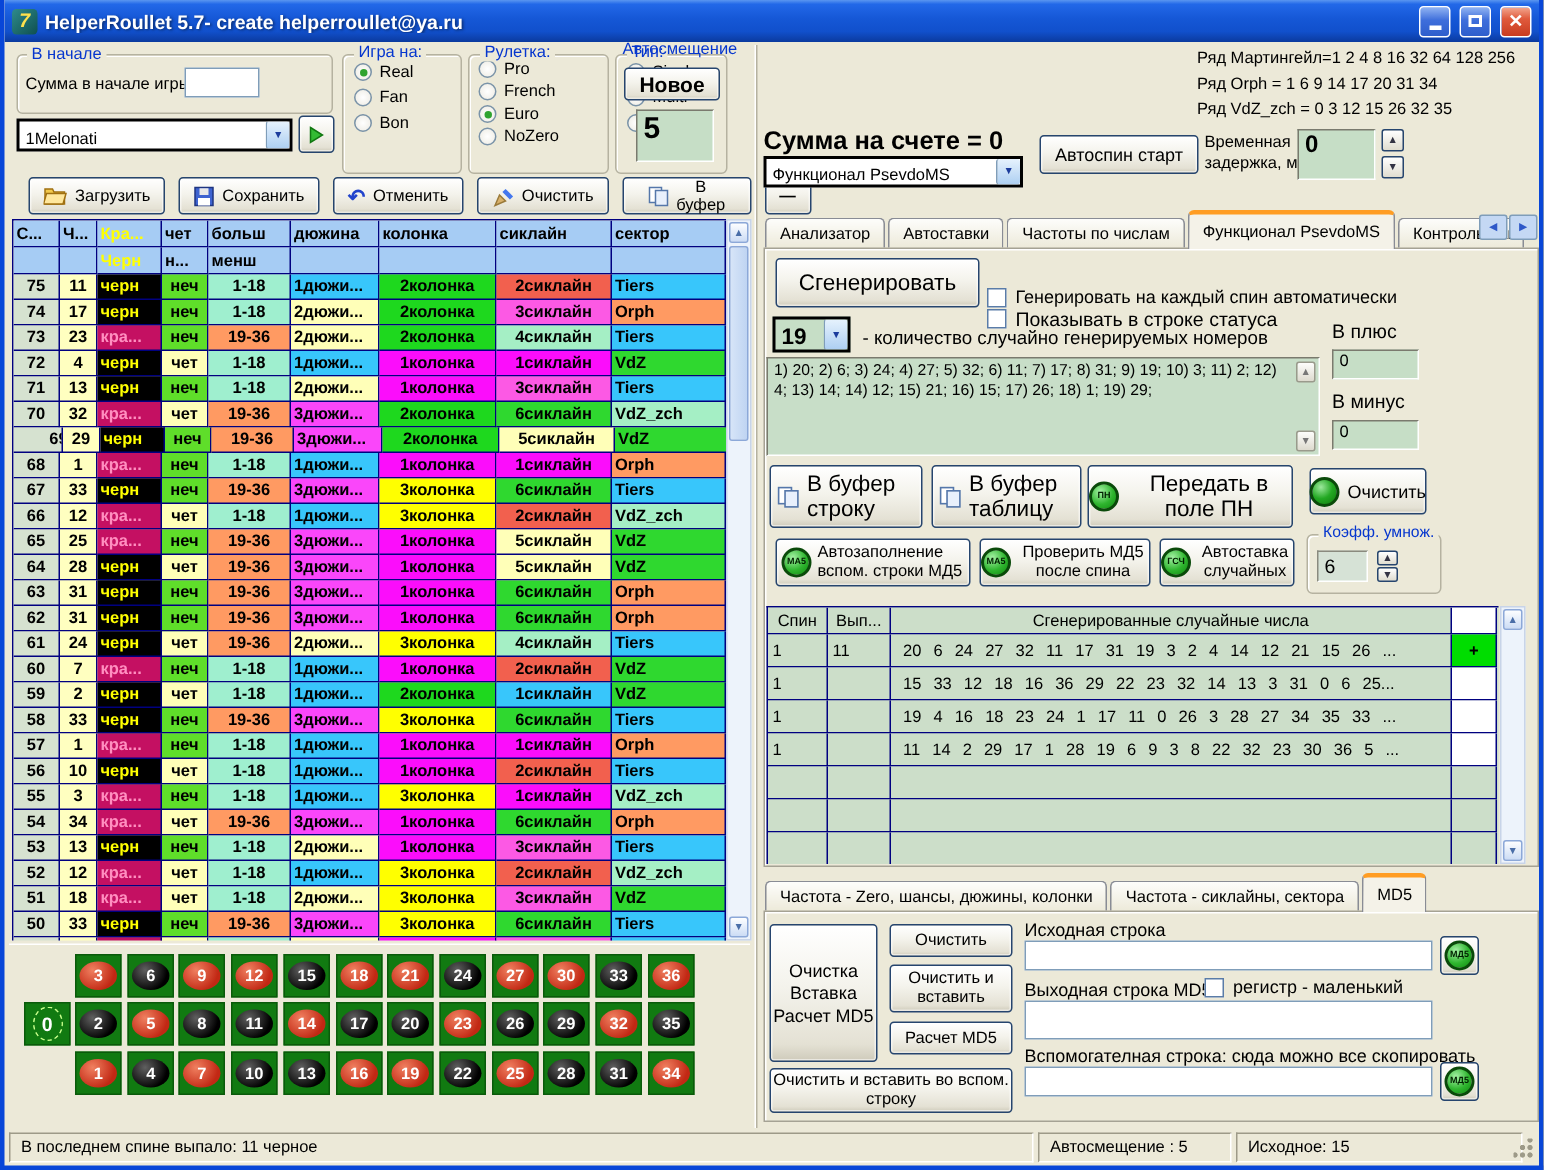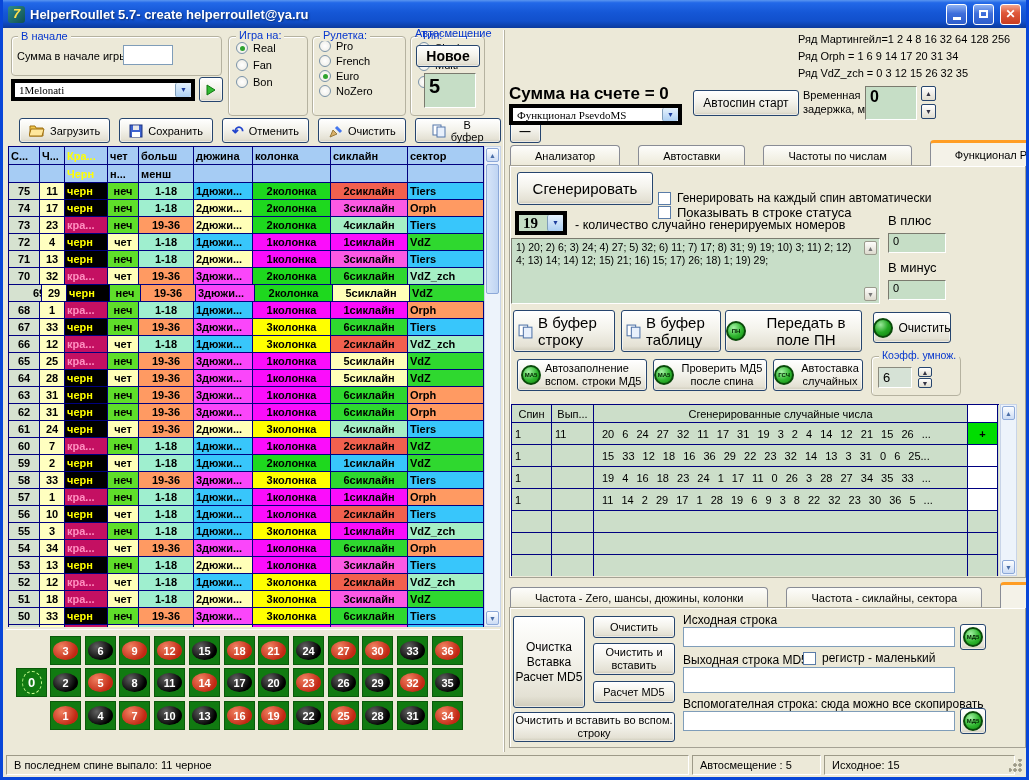--- a/index.html
+++ b/index.html
@@ -25,42 +25,42 @@
   .gb { position:absolute; border:1px solid #B5B2A0; border-radius:4px;
         box-shadow:inset 1px 1px 0 #fff; }
   .gb .cap { position:absolute; top:-8px; left:7px; background:#ECE9D8; padding:0 3px; color:#0636CE; white-space:nowrap; }
   .btn { position:absolute; display:flex; align-items:center; justify-content:center; gap:5px;
     border:1px solid #26456E; border-radius:3px; text-align:center;
     background:linear-gradient(180deg,#FFFFFF,#F4F3EC 45%,#E4E1D4 88%,#CFCBBB);
     box-shadow:inset 0 0 0 1px rgba(255,255,255,.55); }
   .input { position:absolute; background:#fff; border:1px solid #7F9DB9; padding:2px 3px; }
   .sunken-green { position:absolute; background:#C6DEC6; border:1px solid #fff;
     border-top-color:#7A7A6E; border-left-color:#7A7A6E; padding:1px 4px; }
-  .combo { position:absolute; background:#fff; border:4px solid #000000; display:flex; align-items:center;font-family:Liberation Serif, serif; }
+  .combo { position:absolute; background:#fff; border:2px solid #000000; display:flex; align-items:flex-end; }
   .combo .cfield { flex:1; padding:0 4px; white-space:nowrap; overflow:hidden; }
   .cbtn { width:16px; align-self:stretch; background:linear-gradient(#E6F2FD,#ADCFF2);
     border-left:1px solid #7F9DB9; border-radius:2px; color:#1C3C9C; font-size:7px;
     display:flex; align-items:center; justify-content:center; }
   .radio { display:flex; align-items:center; gap:5px; margin:5px 0 0 7px; white-space:nowrap; }
   .rdot { width:12px; height:12px; border-radius:50%; border:1px solid #7A93A8;
     background:radial-gradient(#FFFFFF,#ECEAE2); flex:none; }
   .rdot.sel { display:flex; align-items:center; justify-content:center; }
   .rdot.sel::after { content:""; width:5px; height:5px; border-radius:50%; background:#2FA32F; }
   .cb { width:13px; height:13px; background:#fff; border:1px solid #5A7CA8; flex:none; }
   .spinbtn { position:absolute; width:15px; height:15px; border:1px solid #26456E; border-radius:2px;
     background:linear-gradient(#FFFFFF,#E0DDD0); font-size:7px; color:#334; display:flex; align-items:center; justify-content:center; }
   .gicon { display:inline-flex; width:20px; height:20px; border-radius:50%; border:2px solid #0A4A0A; flex:none;
     background:radial-gradient(circle at 35% 30%,#A5F2A5,#2FB52F 55%,#0E8A0E);
     font-size:6px; font-weight:bold; color:#002000; align-items:center; justify-content:center;
     line-height:6px; text-align:center; }
   
   .tabstrip { position:absolute; display:flex; align-items:flex-end; }
   .tab { border:1px solid #898C95; border-bottom:none; border-radius:4px 4px 0 0; height:21px;
-    background:linear-gradient(#FDFDFB,#ECE9D8); padding:0 24px; display:flex; align-items:center;
-    margin-right:18px; white-space:nowrap; }
+    background:linear-gradient(#FDFDFB,#ECE9D8); padding:0 9px; display:flex; align-items:center;
+    margin-right:2px; white-space:nowrap; }
   .tab.active { height:26px; background:#F4F2E8; border-top:3px solid #FF9D23; font-weight:normal; z-index:3; }
   .tab.clip { max-width:84px; overflow:hidden; }
   .panel { position:absolute; border:1px solid #A5A294; box-shadow:inset 1px 1px 0 #fff; background:#ECE9D8; }
   
   #htable { position:absolute; left:5px; top:146px; width:476px; height:481px; overflow:hidden;
     border-top:1px solid #000080; border-left:1px solid #000080; background:#ECE9D8; }
   .hrow { display:flex; height:17px; }
   .hrow.hdr { height:18px; }
   .hc { border-right:1px solid #000080; border-bottom:1px solid #000080; display:flex; align-items:center;
     padding:0 2px; font-weight:bold; font-size:11px; overflow:hidden; white-space:nowrap; flex:none; }

